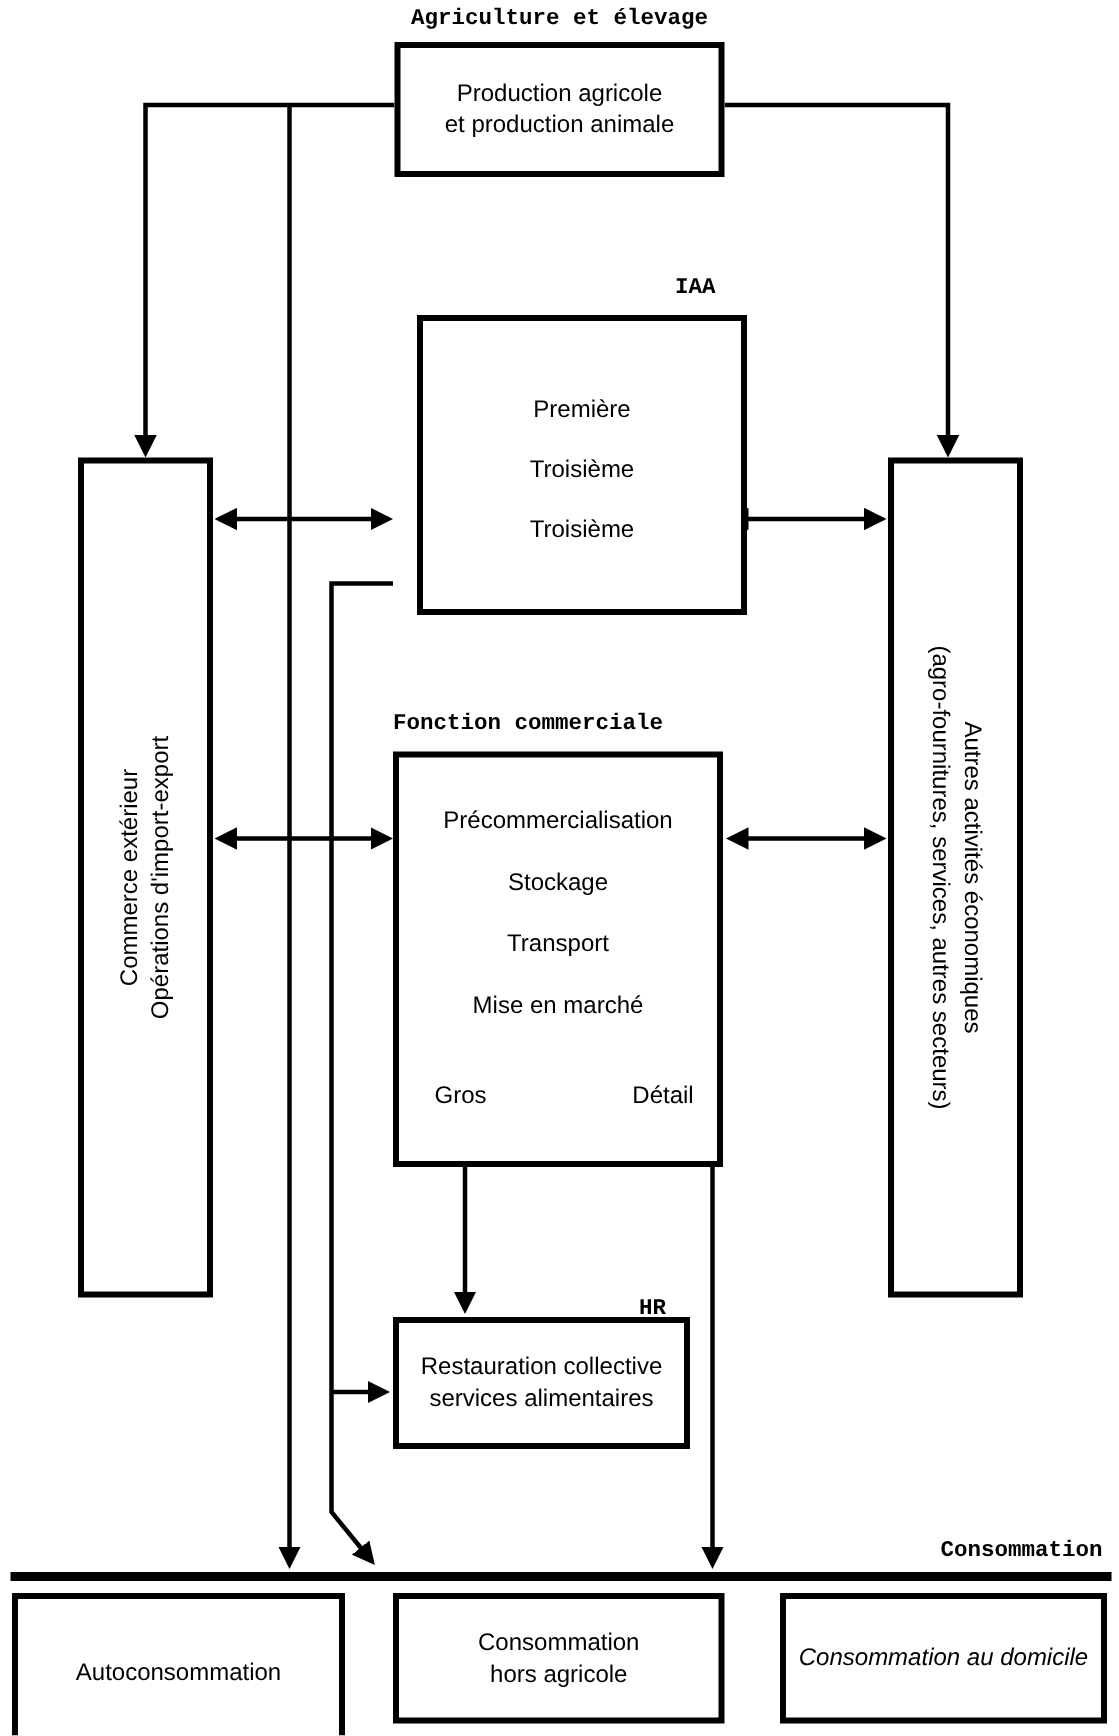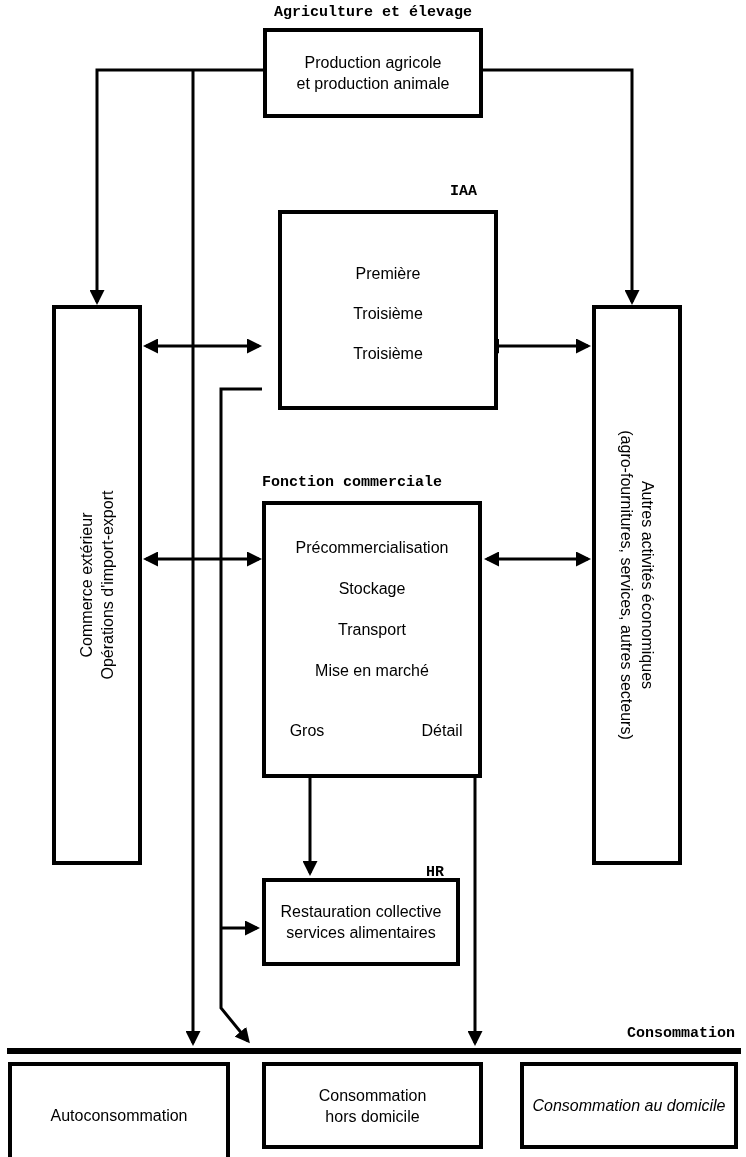--- a/index.html
+++ b/index.html
@@ -150,19 +150,19 @@
       <div>Autres activités économiques</div>
       <div>(agro-fournitures, services, autres secteurs)</div>
     </div>
   </div>
 
   <div class="box" style="left:8px; top:1062px; width:222px; height:107px;">
     <div>Autoconsommation</div>
   </div>
   <div class="box" style="left:262px; top:1062px; width:221px; height:87px;">
     <div>Consommation</div>
-    <div>hors domicile</div>
+    <div>hors agricole</div>
   </div>
   <div class="box" style="left:520px; top:1062px; width:218px; height:87px;font-style:italic;">
     <div>Consommation au domicile</div>
   </div>
 
 </div>
 
 </body></html>

